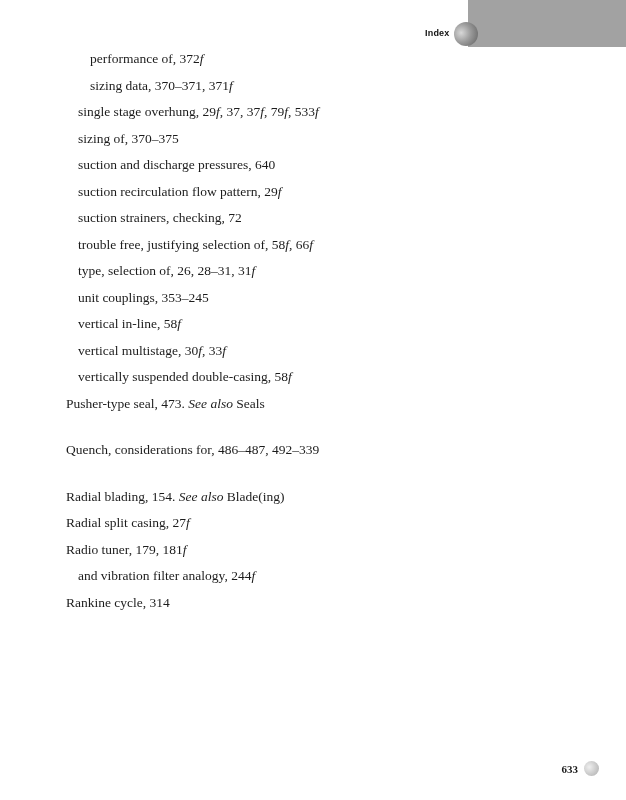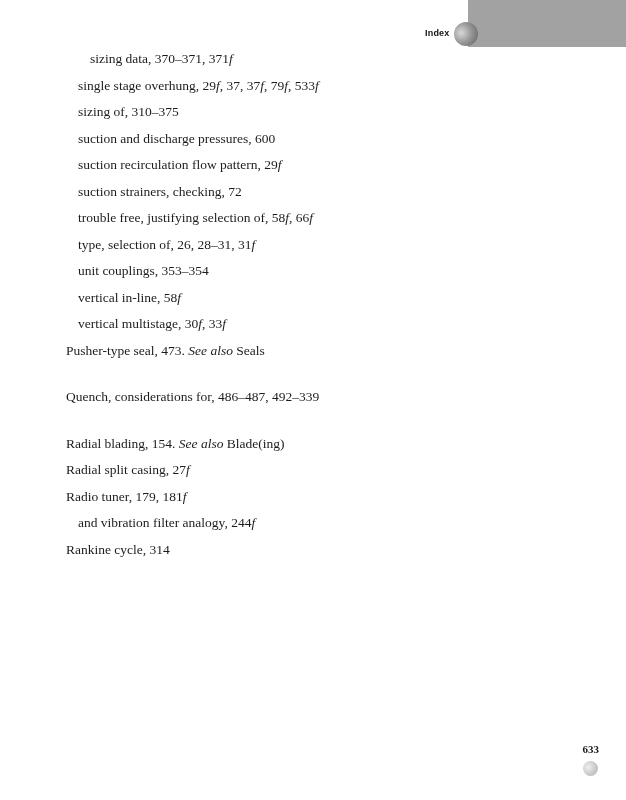--- a/index.html
+++ b/index.html
@@ -60,21 +60,20 @@
   .it { font-style: italic; }
 
   
   .footer {
     position: absolute;
     bottom: 24px;
     right: 27px;
     display: flex;
     align-items: center;
     gap: 6px;
-    flex-direction: column;
   }
   .page-number {
     font-family: "Liberation Serif", serif;
     font-size: 11px;
     font-weight: bold;
     color: #1a1a1a;
   }
   .footer-circle {
     width: 15px;
     height: 15px;
@@ -85,31 +84,33 @@
 </head>
 <body>
 
 <div class="page">
 
   <div class="header-bar"></div>
   <div class="running-head">Index</div>
   <div class="header-circle"></div>
 
   <div class="content">
+      <div class="entry indent-2">performance of, 372<span class="it">f</span></div>
       <div class="entry indent-2">sizing data, 370–371, 371<span class="it">f</span></div>
       <div class="entry indent-1">single stage overhung, 29<span class="it">f</span>, 37, 37<span class="it">f</span>, 79<span class="it">f</span>, 533<span class="it">f</span></div>
-      <div class="entry indent-1">sizing of, 310–375</div>
-      <div class="entry indent-1">suction and discharge pressures, 600</div>
+      <div class="entry indent-1">sizing of, 370–375</div>
+      <div class="entry indent-1">suction and discharge pressures, 640</div>
       <div class="entry indent-1">suction recirculation flow pattern, 29<span class="it">f</span></div>
       <div class="entry indent-1">suction strainers, checking, 72</div>
       <div class="entry indent-1">trouble free, justifying selection of, 58<span class="it">f</span>, 66<span class="it">f</span></div>
       <div class="entry indent-1">type, selection of, 26, 28–31, 31<span class="it">f</span></div>
-      <div class="entry indent-1">unit couplings, 353–354</div>
+      <div class="entry indent-1">unit couplings, 353–245</div>
       <div class="entry indent-1">vertical in-line, 58<span class="it">f</span></div>
       <div class="entry indent-1">vertical multistage, 30<span class="it">f</span>, 33<span class="it">f</span></div>
+      <div class="entry indent-1">vertically suspended double-casing, 58<span class="it">f</span></div>
       <div class="entry indent-0">Pusher-type seal, 473. <span class="it">See also</span> Seals</div>
       <div class="entry spacer"></div>
       <div class="entry indent-0">Quench, considerations for, 486–487, 492–339</div>
       <div class="entry spacer"></div>
       <div class="entry indent-0">Radial blading, 154. <span class="it">See also</span> Blade(ing)</div>
       <div class="entry indent-0">Radial split casing, 27<span class="it">f</span></div>
       <div class="entry indent-0">Radio tuner, 179, 181<span class="it">f</span></div>
       <div class="entry indent-1">and vibration filter analogy, 244<span class="it">f</span></div>
       <div class="entry indent-0">Rankine cycle, 314</div>
     </div>

